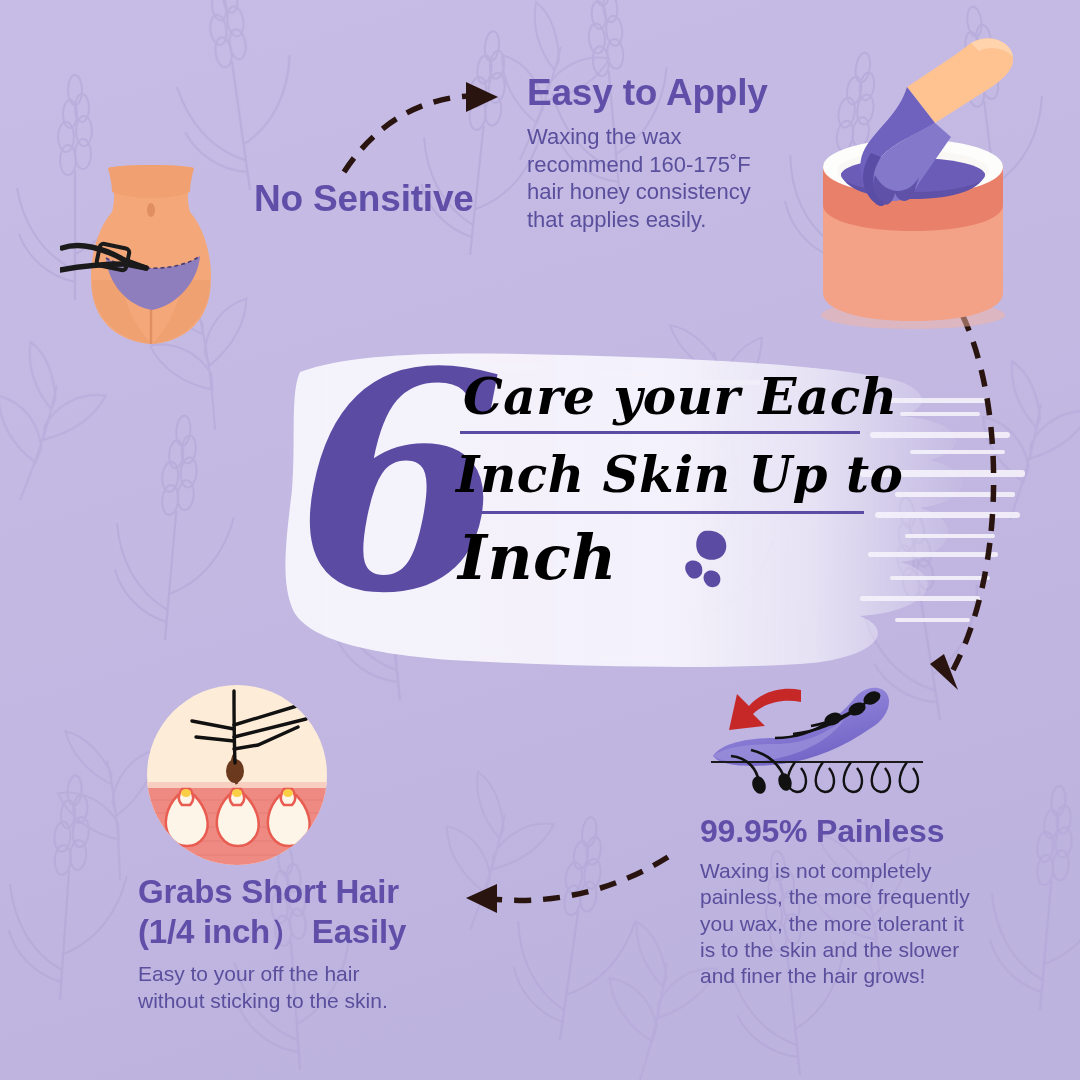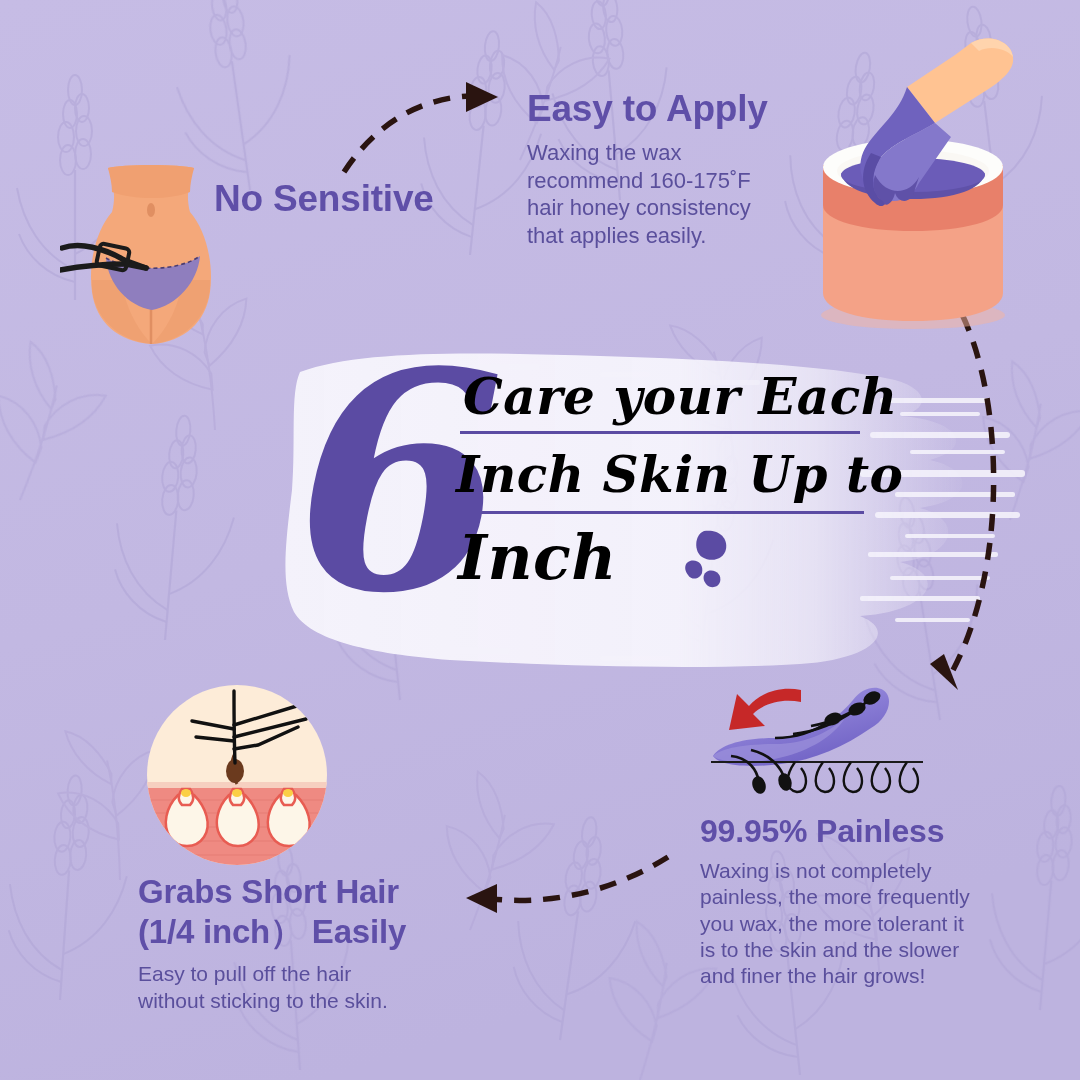--- a/index.html
+++ b/index.html
@@ -283,24 +283,24 @@
       <ellipse cx="80" cy="110" rx="6.5" ry="9" transform="rotate(-18 80 110)"></ellipse>
       <ellipse cx="128" cy="47" rx="9" ry="6" transform="rotate(-22 128 47)"></ellipse>
       <ellipse cx="152" cy="37" rx="9" ry="6" transform="rotate(-24 152 37)"></ellipse>
       <ellipse cx="167" cy="26" rx="9" ry="6" transform="rotate(-26 167 26)"></ellipse>
     </g>
     <path d="M96 18 C 76 14 56 20 44 34 L 32 22 L 24 58 L 60 54 L 48 42
              C 58 32 76 26 96 30 Z" fill="#c62828"></path>
   </svg>
 
   <div class="abs" style="left:214px;top:180px;width:300px;">
-    <div class="head" style="font-size:37px;">No Sensitive</div>
-  </div>
-
-  <div class="abs" style="left:527px;top:74px;width:270px;margin-top:16px;">
+    <div class="head" style="font-size:37px;margin-left:40px;">No Sensitive</div>
+  </div>
+
+  <div class="abs" style="left:527px;top:74px;width:270px;">
     <div class="head" style="font-size:37px;">Easy to Apply</div>
     <div class="body-txt" style="font-size:22px;margin-top:10px;">
       <div>Waxing the wax</div>
       <div>recommend 160-175˚F</div>
       <div>hair honey consistency</div>
       <div>that applies easily.</div>
     </div>
   </div>
 
   <div class="abs" id="center-block">
@@ -327,18 +327,18 @@
       <div>and finer the hair grows!</div>
     </div>
   </div>
 
   <div class="abs" style="left:138px;top:875px;width:350px;">
     <div class="head" style="font-size:33px;">
       <div>Grabs Short Hair</div>
       <div style="margin-top:5px;">(1/4 inch） Easily</div>
     </div>
     <div class="body-txt" style="font-size:21px;margin-top:12px;">
-      <div>Easy to pull off the hair</div>
+      <div>Easy to your off the hair</div>
       <div>without sticking to the skin.</div>
     </div>
   </div>
 
 </div>
 
 </body></html>

